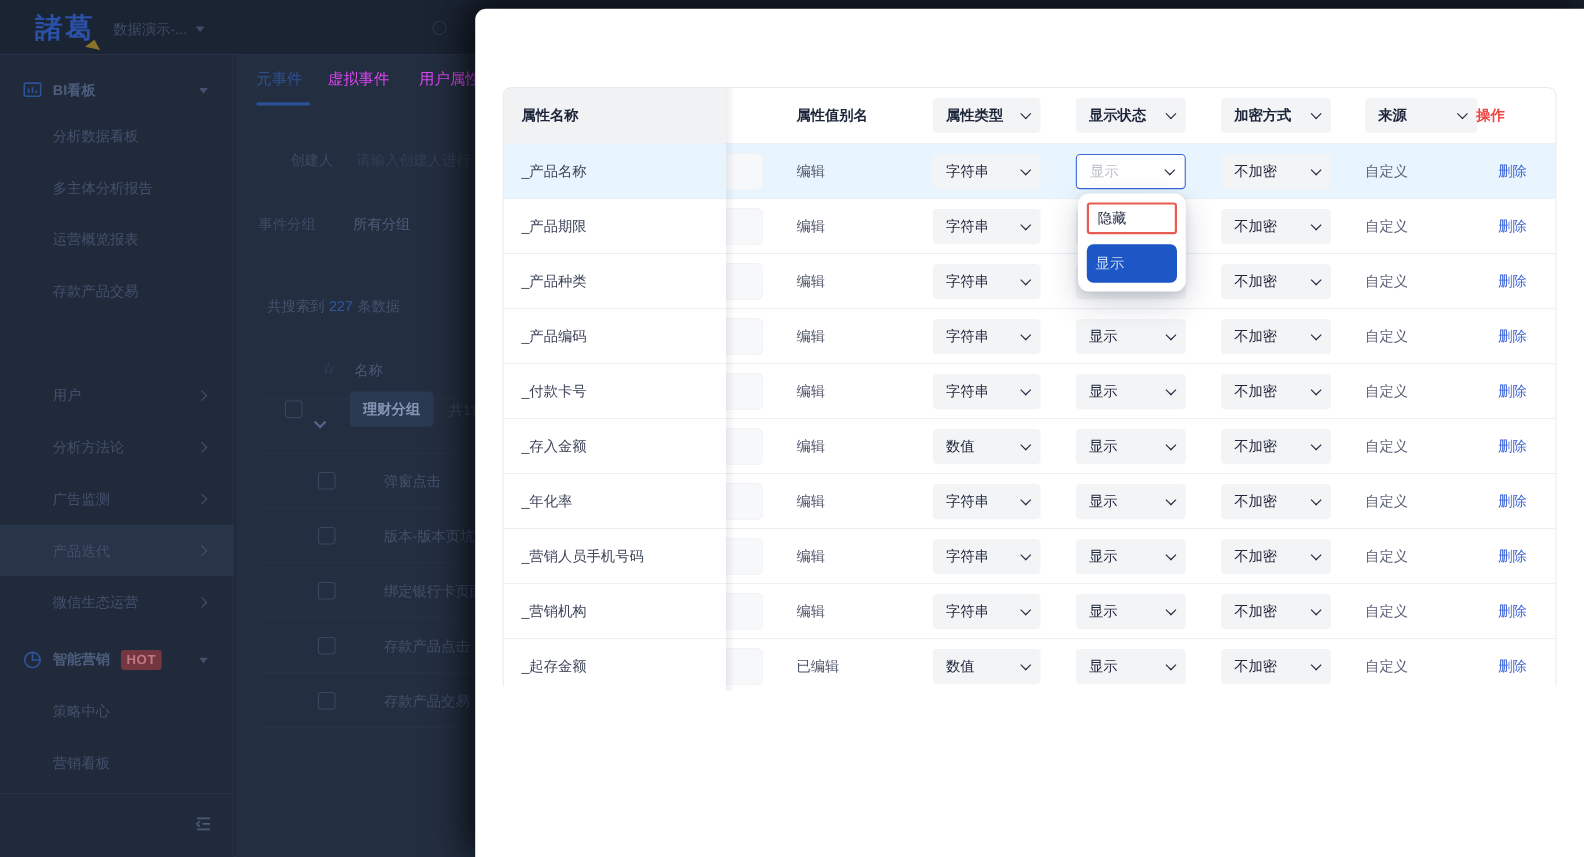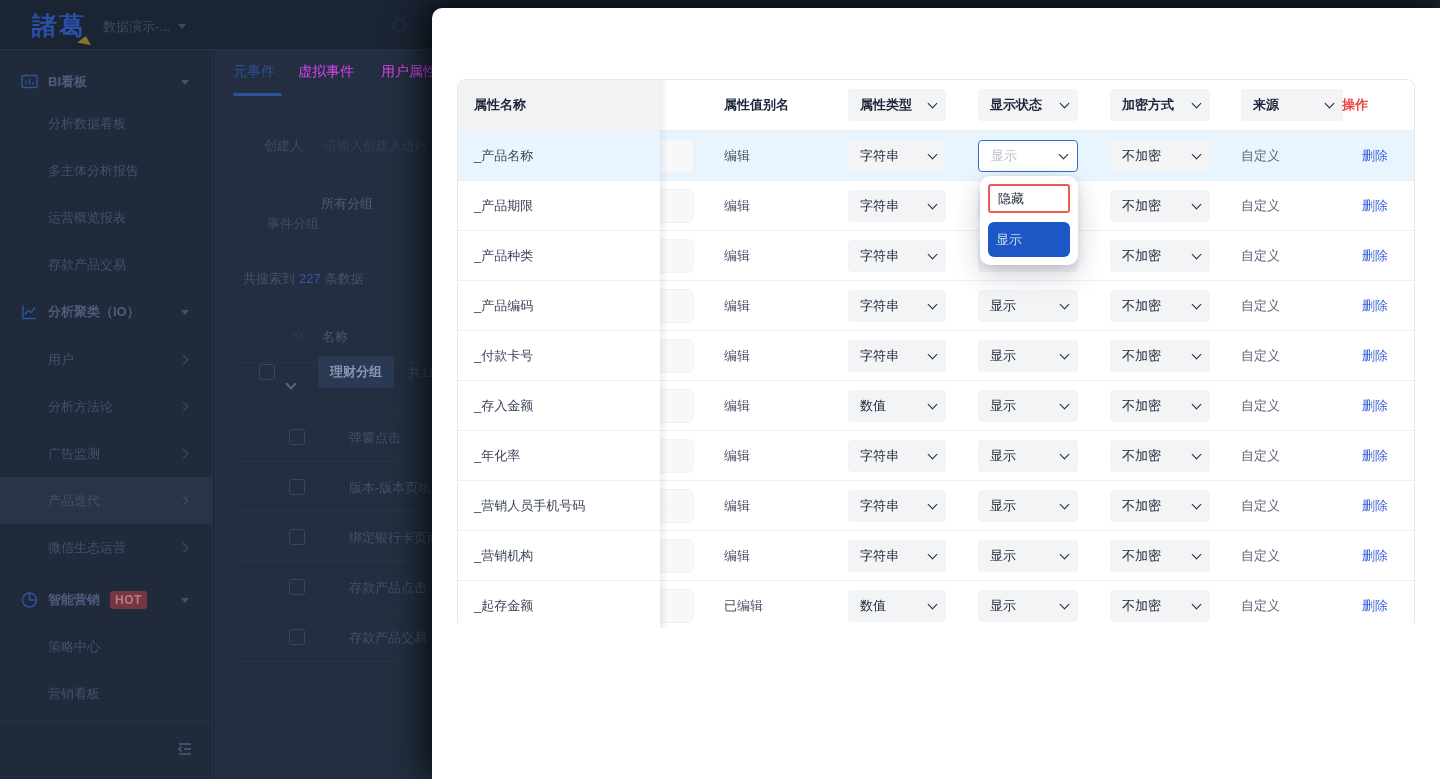--- a/index.html
+++ b/index.html
@@ -112,30 +112,20 @@
 
       <div class="side-row" style="top: 144px;">
         <span class="side-sub-label">运营概览报表</span>
       </div>
 
       <div class="side-row" style="top: 191px;">
         <span class="side-sub-label">存款产品交易</span>
       </div>
     </div>
 
-  <div class="side-row" style="top:238px;">
-    <span class="side-icon">
-      <svg viewBox="0 0 17 17" width="17" height="17" fill="none" stroke="currentColor" stroke-width="1.5">
-          <path d="M2 2v13h13"></path>
-          <path d="M4 11l3-4 3 2 4-5"></path>
-        </svg>
-    </span>
-    <span class="side-section-label">分析聚类（IO）</span>
-    <span class="side-caret"></span>
-  </div>
 
   <div>
 
       <div class="side-row" style="top: 286px;">
         <span class="side-sub-label">用户</span>
         <span class="side-chev"></span>
       </div>
 
       <div class="side-row" style="top: 333px;">
         <span class="side-sub-label">分析方法论</span>
@@ -194,21 +184,21 @@
 
 <div class="bg-content">
   <div class="tab active" style="left:19px;">元事件</div>
   <div class="tab" style="left:84px;">虚拟事件</div>
   <div class="tab" style="left:167px;">用户属性</div>
   <div class="tab-underline"></div>
 
   <div class="flabel" style="left:19px; top:87px;">创建人</div>
   <div class="fplaceholder" style="left:110px; top:87px;">请输入创建人进行</div>
 
-  <div class="flabel" style="left:35px; top:145px;margin-top:20px;">事件分组</div>
+  <div class="flabel" style="left:3px; top:145px;">事件分组</div>
   <div class="fvalue" style="left:107px; top:145px;">所有分组</div>
 
   <div class="count-line">
     <span>共搜索到</span><span class="count-num">227</span><span>条数据</span>
   </div>
 
   <div class="ev-head-star">☆</div>
   <div class="ev-head-name">名称</div>
   <div class="ev-divider" style="top:312px;"></div>
 

